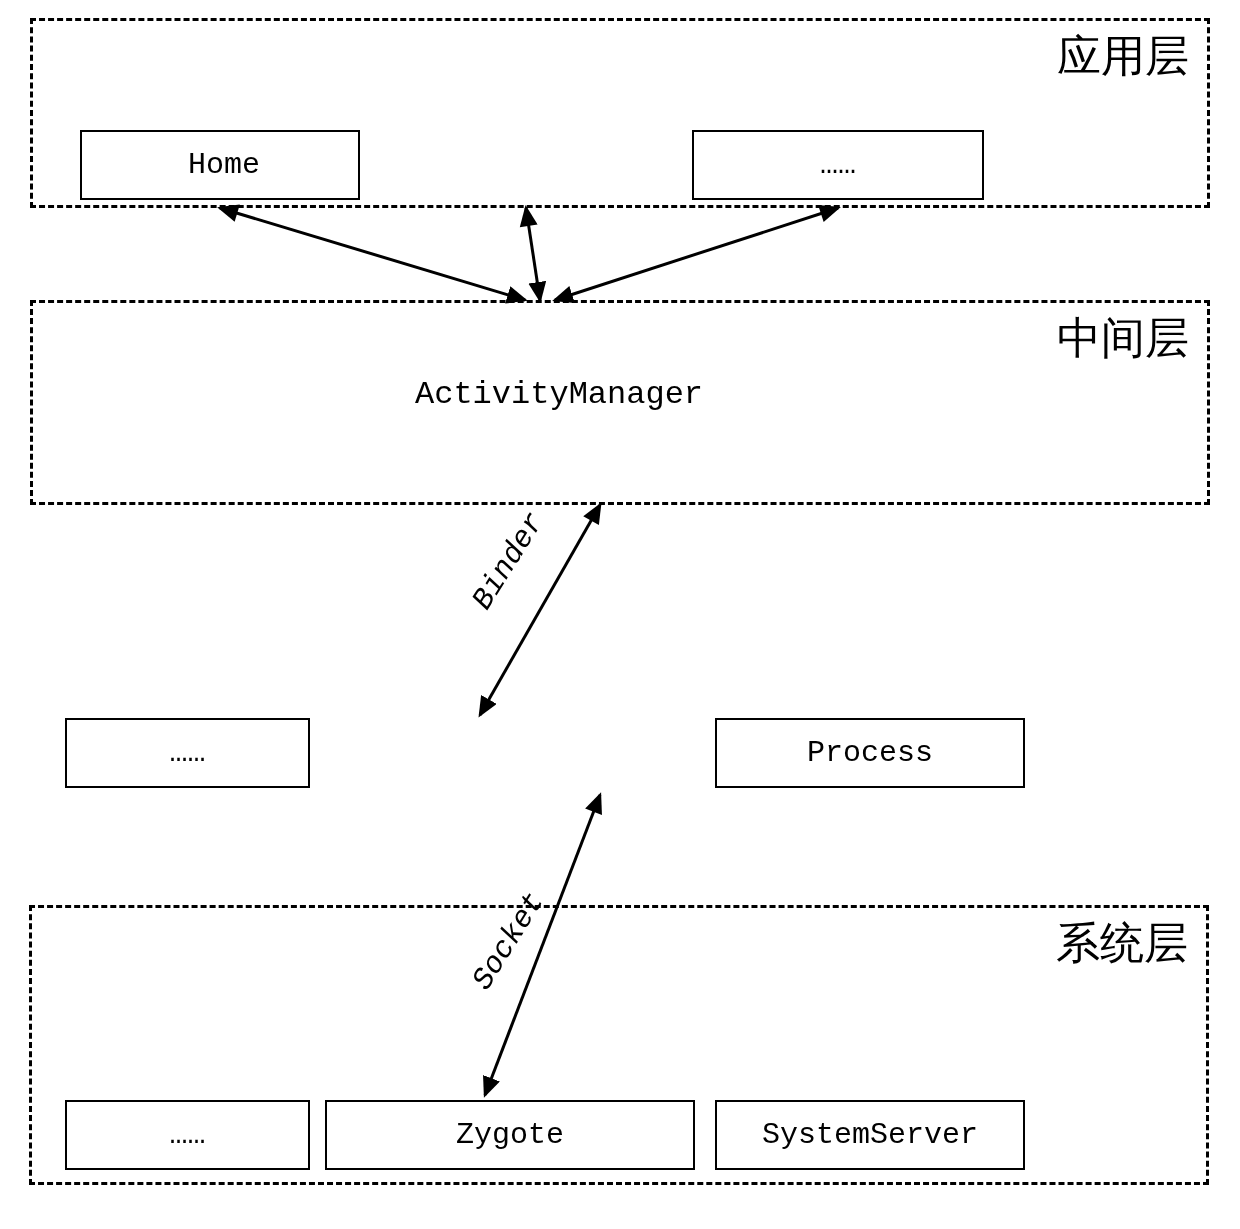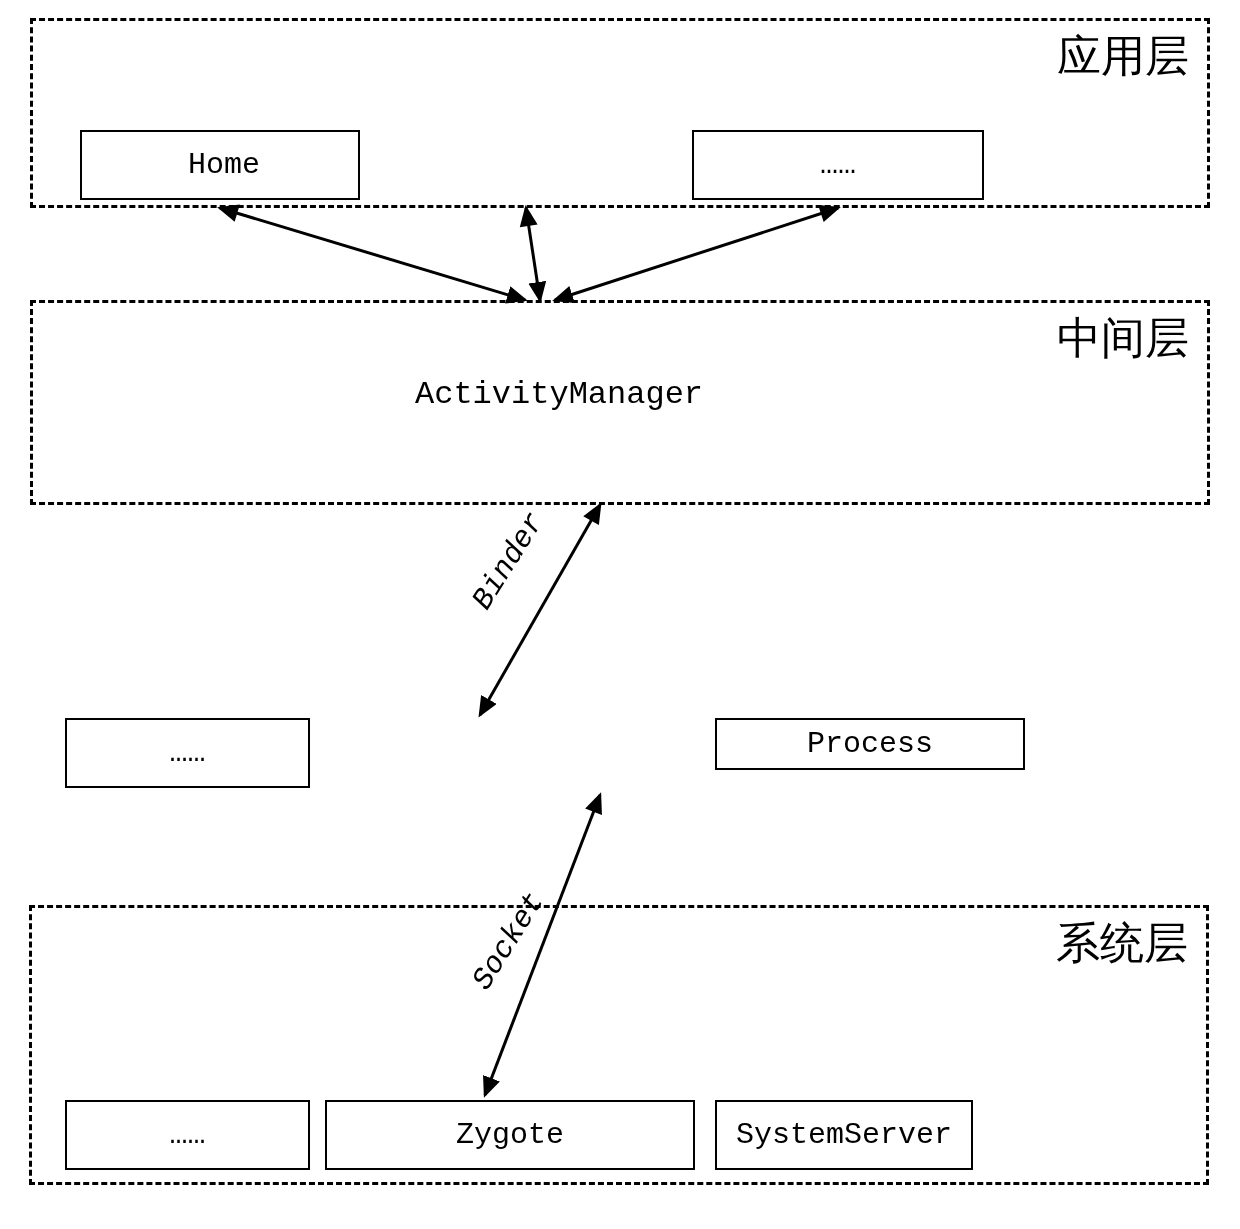--- a/index.html
+++ b/index.html
@@ -70,34 +70,34 @@
   </div>
 
   <div class="layer" style="left:30px; top:300px; width:1180px; height:205px;">
     <div class="layer-label">中间层</div>
   </div>
   <div class="mid-text" style="left:415px; top:376px;">ActivityManager</div>
 
   <div class="box" style="left:65px; top:718px; width:245px; height:70px;">
     <span>……</span>
   </div>
-  <div class="box" style="left:715px; top:718px; width:310px; height:52px;">
+  <div class="box" style="left:715px; top:718px; width:310px; height:70px;">
     <span>Process</span>
   </div>
 
   <div class="layer" style="left:29px; top:905px; width:1180px; height:280px;text-align:right;">
     <div class="layer-label">系统层</div>
   </div>
   <div class="box" style="left:65px; top:1100px; width:245px; height:70px;">
     <span>……</span>
   </div>
   <div class="box" style="left:325px; top:1100px; width:370px; height:70px;">
     <span>Zygote</span>
   </div>
-  <div class="box" style="left:715px; top:1100px; width:258px; height:70px;">
+  <div class="box" style="left:715px; top:1100px; width:310px; height:70px;">
     <span>SystemServer</span>
   </div>
 
   <div class="arrow-label" style="left:480px; top:590px; transform: rotate(-58deg); transform-origin: left center;">Binder</div>
   <div class="arrow-label" style="left:480px; top:970px; transform: rotate(-58deg); transform-origin: left center;">Socket</div>
 
   <svg class="overlay">
     <defs>
       <marker id="arrowhead" markerWidth="8" markerHeight="8" refX="6" refY="3" orient="auto">
         <polygon points="0 0, 7 3, 0 6" fill="#000"></polygon>

